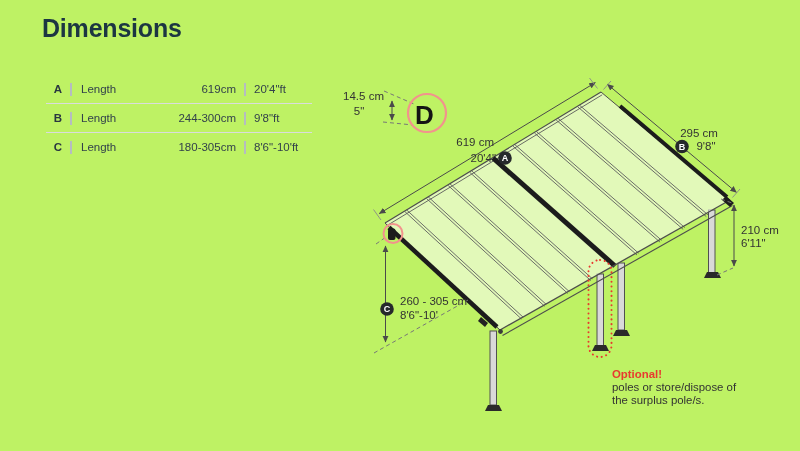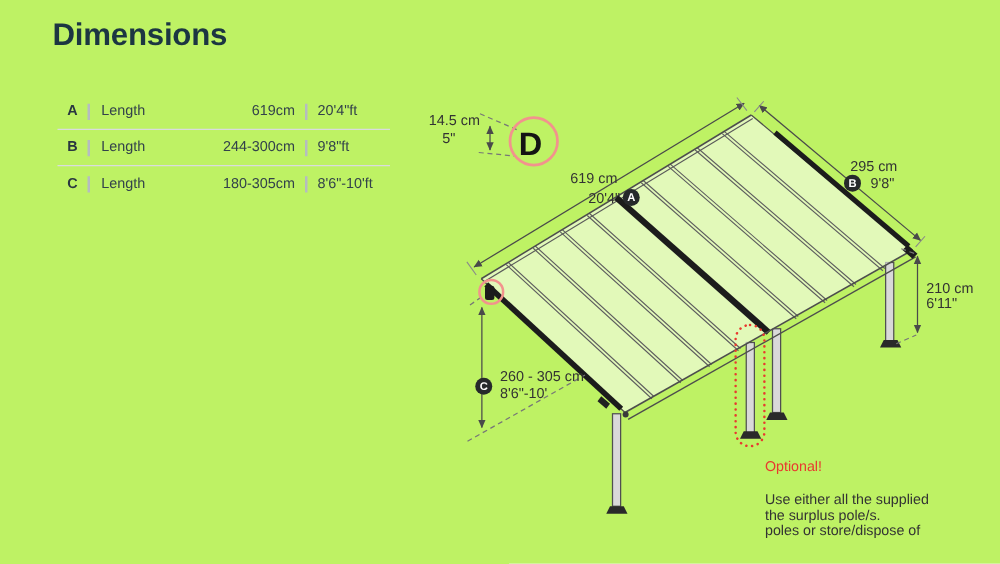--- a/index.html
+++ b/index.html
@@ -13,21 +13,21 @@
   .c-letter{width:24px;text-align:center;font-weight:bold;color:#2a3740;}
   .vbar{width:2px;height:13px;background:#b5bcc1;flex:0 0 auto;}
   .c-label{flex:1 1 auto;padding-left:9px;}
   .c-metric{margin-left:auto;text-align:left;padding-right:8px;}
   .c-imp{width:58px;padding-left:8px;flex:0 0 auto;}
   .diagram-svg{position:absolute;left:0;top:0;}
   .diagram-svg text{font-family:"Liberation Sans",sans-serif;fill:#333;font-size:11.5px;}
   .diagram-svg text.badge-letter{fill:#fff;font-size:9px;font-weight:bold;}
   .diagram-svg text.detail-letter{font-size:26px;font-weight:bold;fill:#141414;}
   .note{position:absolute;left:612px;top:368px;font-size:11.4px;line-height:12.4px;color:#333;}
-  .note-title{color:#e8392f;margin-bottom:14px;}
+  .note-title{color:#e8392f;margin-bottom:1px;font-weight:bold;}
 </style>
 </head>
 <body>
 
 <div class="stage">
 
   <div class="page-title">Dimensions</div>
 
   <div class="dim-table">
     <div class="trow">
@@ -147,18 +147,17 @@
     <text x="400" y="305">260 - 305 cm</text>
     <text x="400" y="318.5">8'6"-10'</text>
     <g>
       <circle cx="387" cy="309" r="6.8" fill="#26292b"></circle>
       <text class="badge-letter" x="387" y="312.2" text-anchor="middle">C</text>
     </g>
   </svg>
 
   <div class="note">
     <div class="note-title">Optional!</div>
-    <div>Use either all the supplied</div>
+    <div>poles or store/dispose of</div>
     <div>the surplus pole/s.</div>
-    <div>poles or store/dispose of</div>
   </div>
 
 </div>
 
 </body></html>

